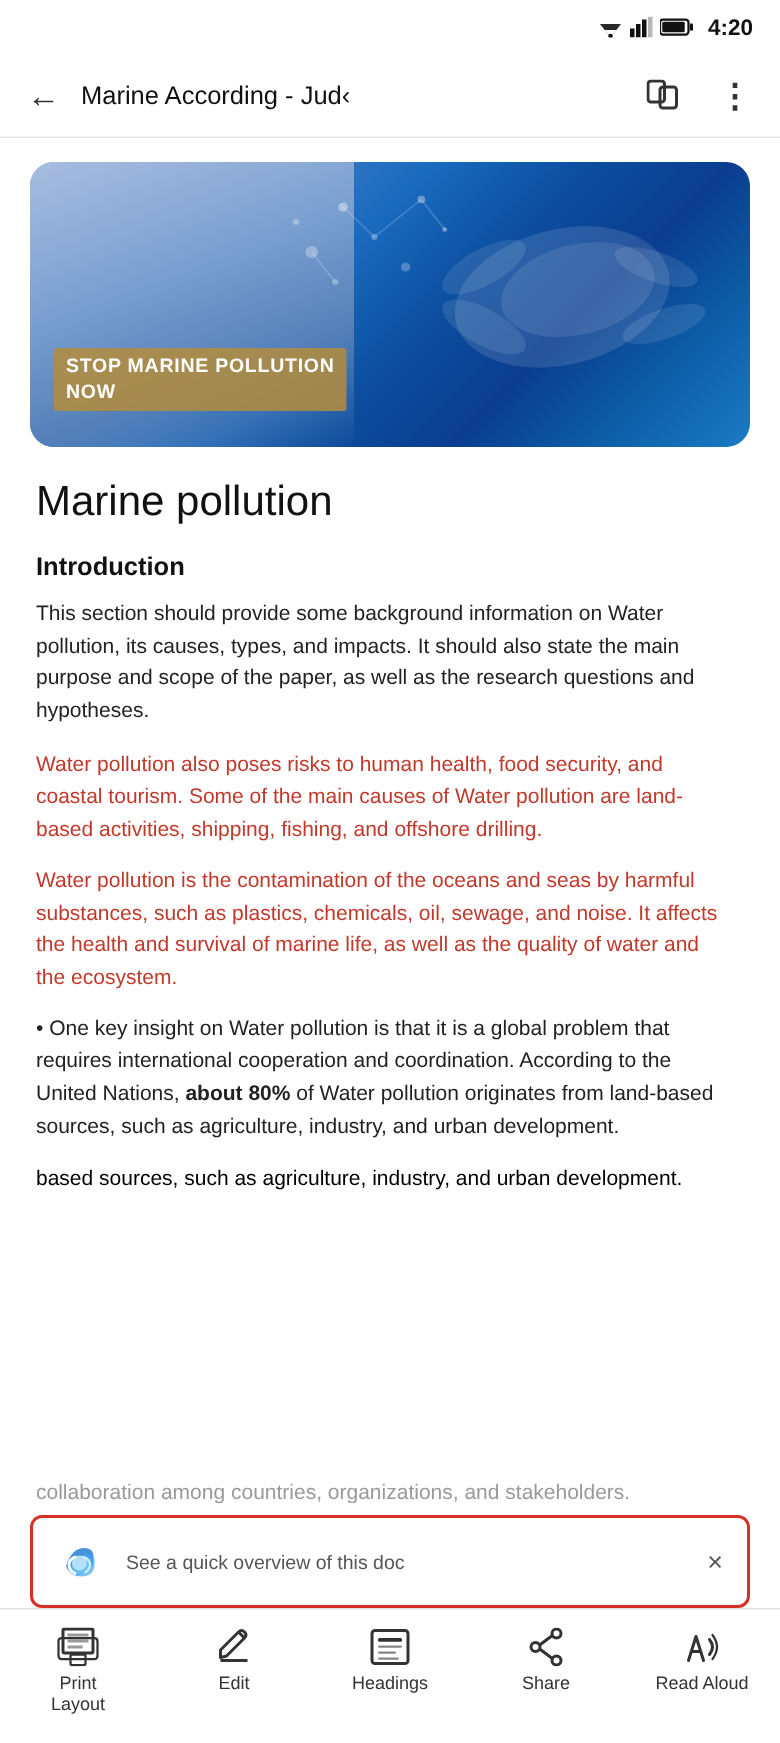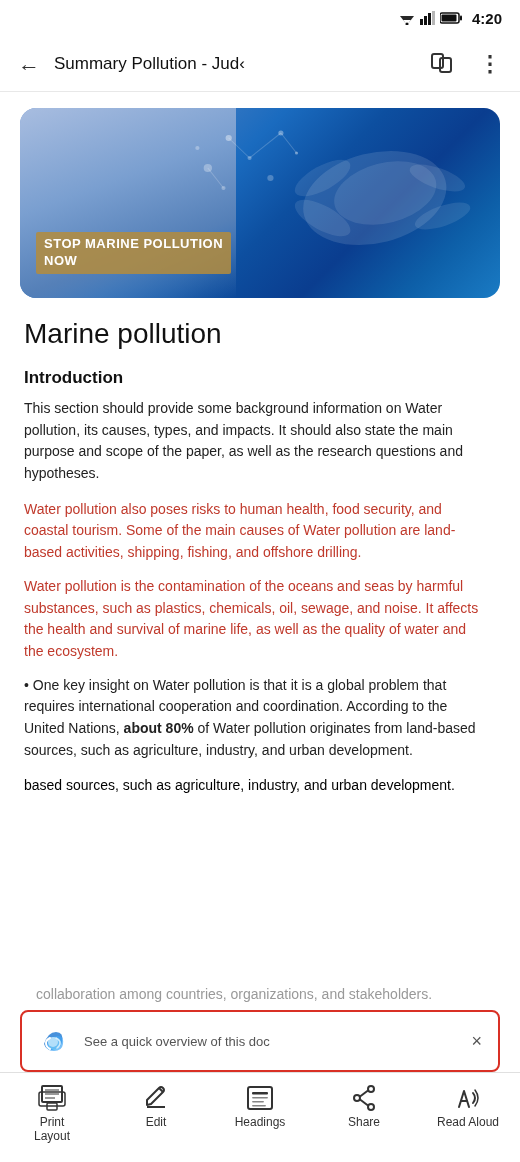--- a/index.html
+++ b/index.html
@@ -259,21 +259,21 @@
       <rect x="0" y="1" width="19" height="10" rx="2" fill="none" stroke="#111" stroke-width="1.5"></rect>
       <rect x="1.5" y="2.5" width="15" height="7" rx="1" fill="#111"></rect>
       <rect x="20" y="3.5" width="2" height="5" rx="1" fill="#111"></rect>
     </svg>
     <span class="status-time">4:20</span>
   </div>
 </div>
 
 <div class="top-bar">
   <button class="back-btn">←</button>
-  <span class="doc-title">Summary Pollution - Jud‹</span>
+  <span class="doc-title">Marine According - Jud‹</span>
   <div class="top-actions">
 
     <button class="icon-btn">
       <svg width="28" height="22" viewBox="0 0 28 22">
         <rect x="1" y="1" width="11" height="14" rx="2" fill="none" stroke="#333" stroke-width="2"></rect>
         <rect x="9" y="5" width="11" height="14" rx="2" fill="none" stroke="#333" stroke-width="2"></rect>
       </svg>
     </button>
     <button class="icon-btn">
       <span style="font-size:22px; font-weight:700; letter-spacing:1px;">⋮</span>
@@ -345,21 +345,21 @@
 
         <path d="M16 16 Q12 18 12 21 Q12 25 16 27" stroke="white" stroke-width="2" fill="none" stroke-linecap="round"></path>
         <path d="M22 16 Q26 18 26 21 Q26 24 23 26" stroke="white" stroke-width="1.5" fill="none" stroke-linecap="round" opacity="0.7"></path>
       </svg>
       <div class="copilot-text">
         <div class="line2">See a quick overview of this doc</div>
       </div>
       <button class="copilot-close">×</button>
     </div>
 
-    <div style="padding: 0 24px; margin-top: 4px; position: absolute; bottom: 70px; left: 12px; right: 0;">
+    <div style="padding: 0 24px; margin-top: 4px; position: absolute; bottom: 70px; left: 0; right: 0;">
       <p style="font-size:14px; color:#999; line-height:1.55; overflow:hidden; max-height:18px;">collaboration among countries, organizations, and stakeholders.</p>
     </div>
   </div>
 </div>
 
 <div class="bottom-nav">
 
   <div class="nav-item">
     <svg width="28" height="26" viewBox="0 0 28 26">
       <rect x="4" y="1" width="20" height="16" rx="1" fill="none" stroke="#333" stroke-width="2"></rect>

